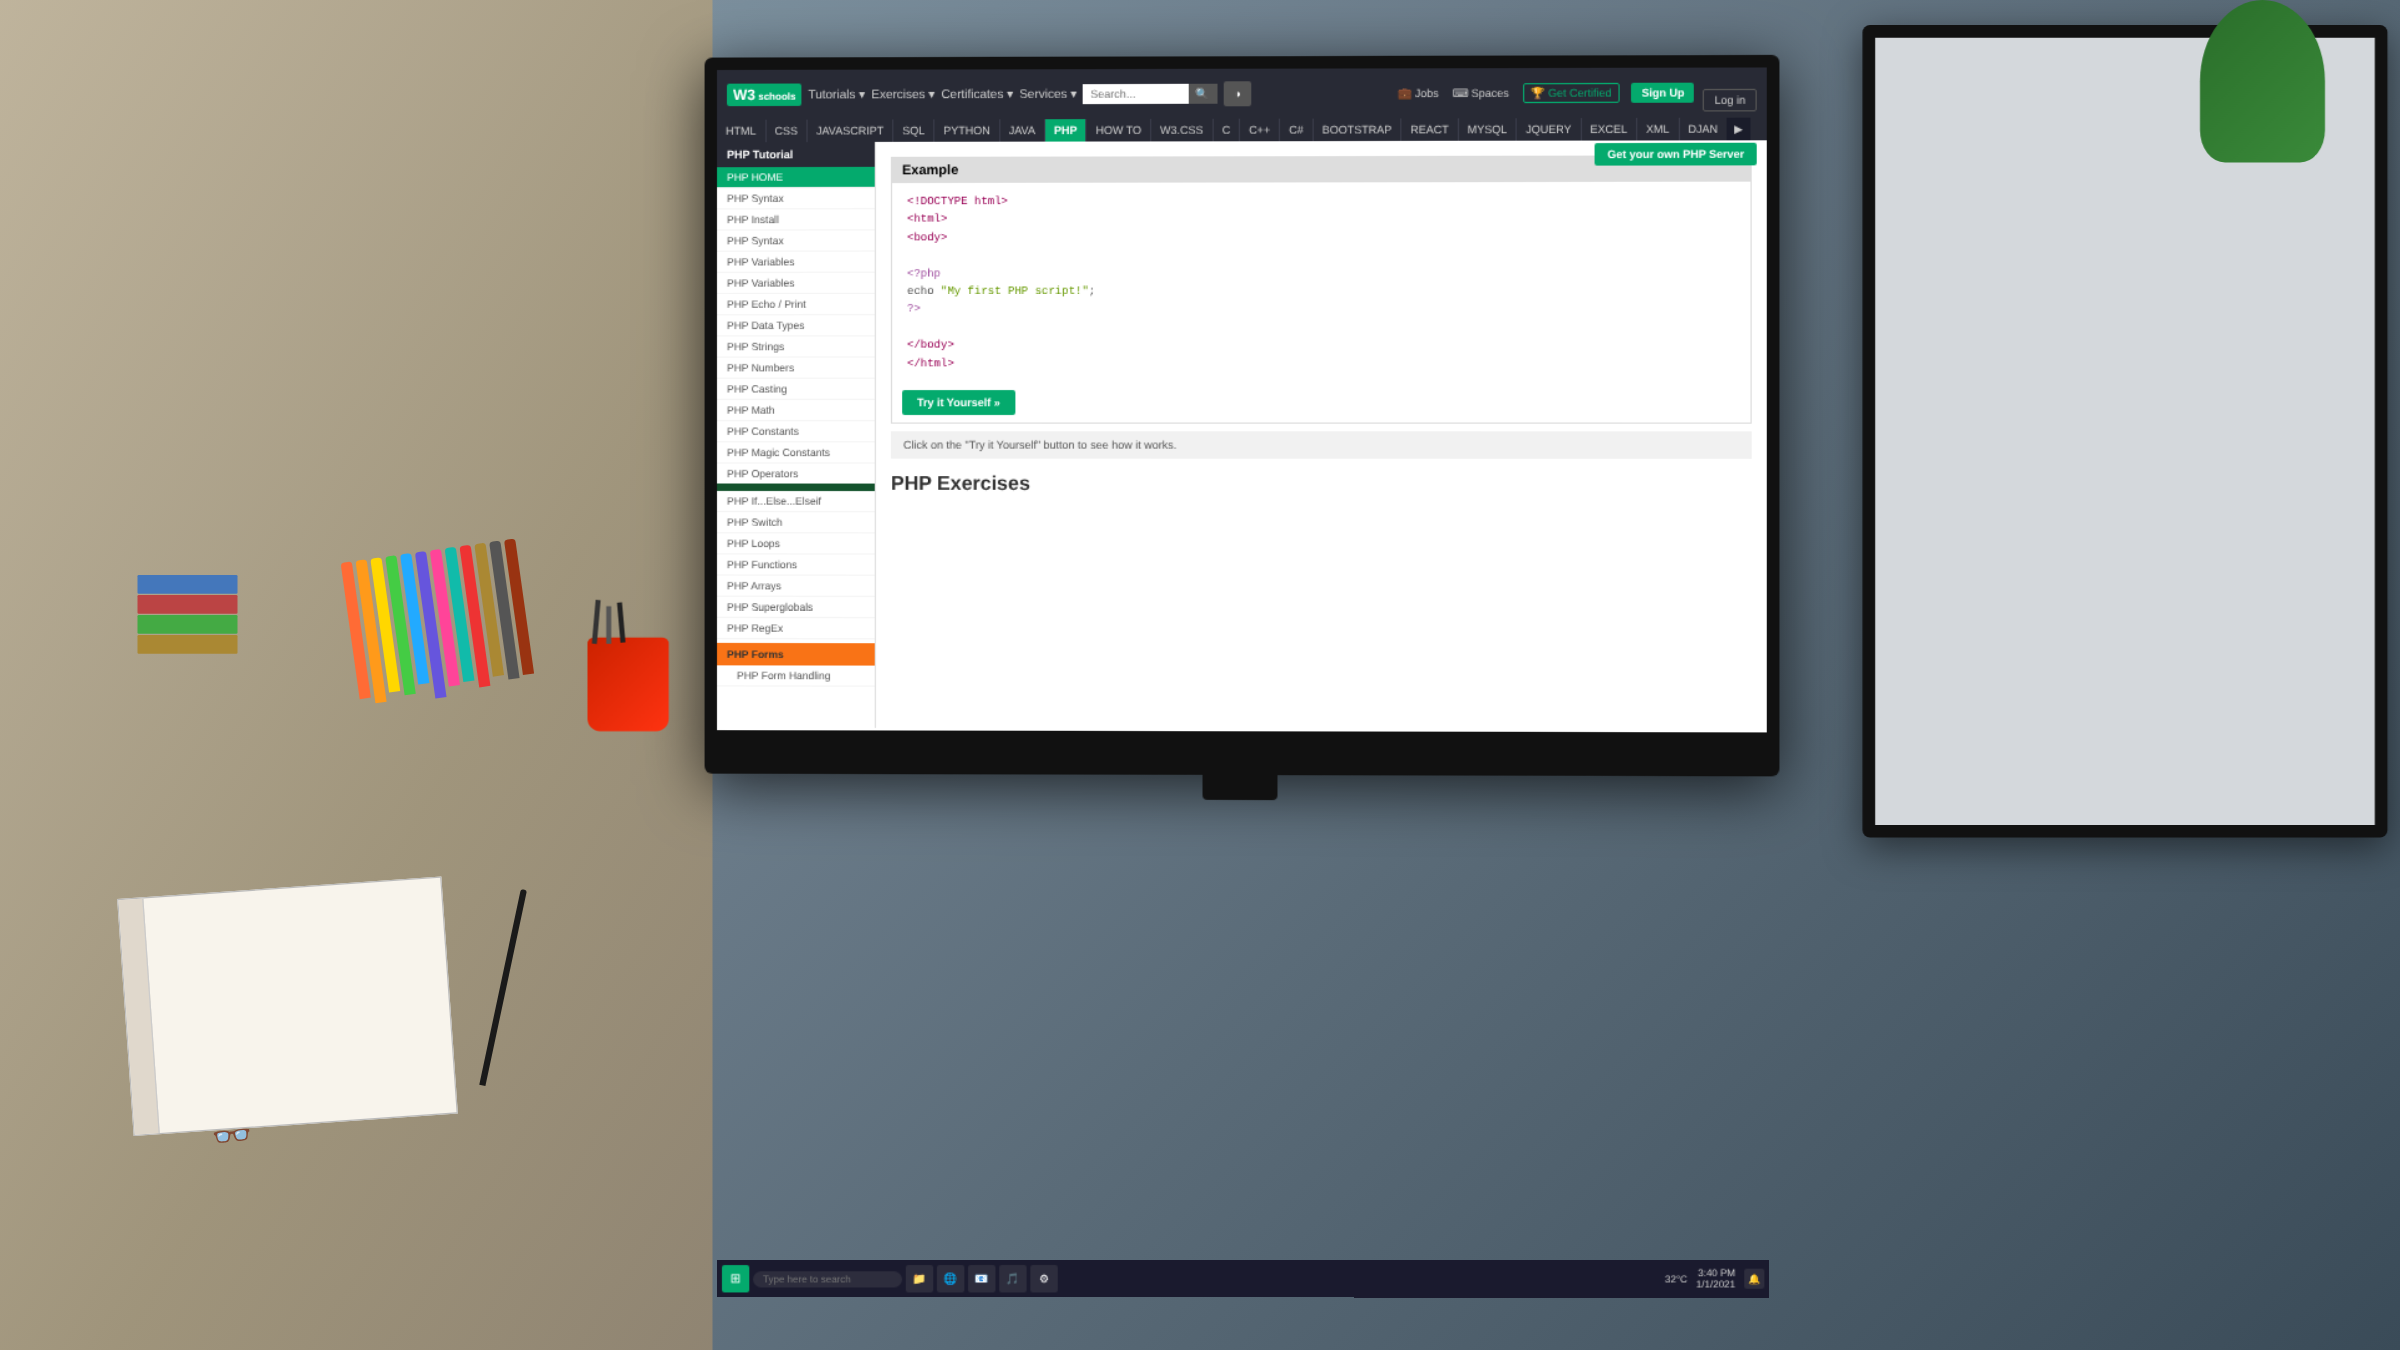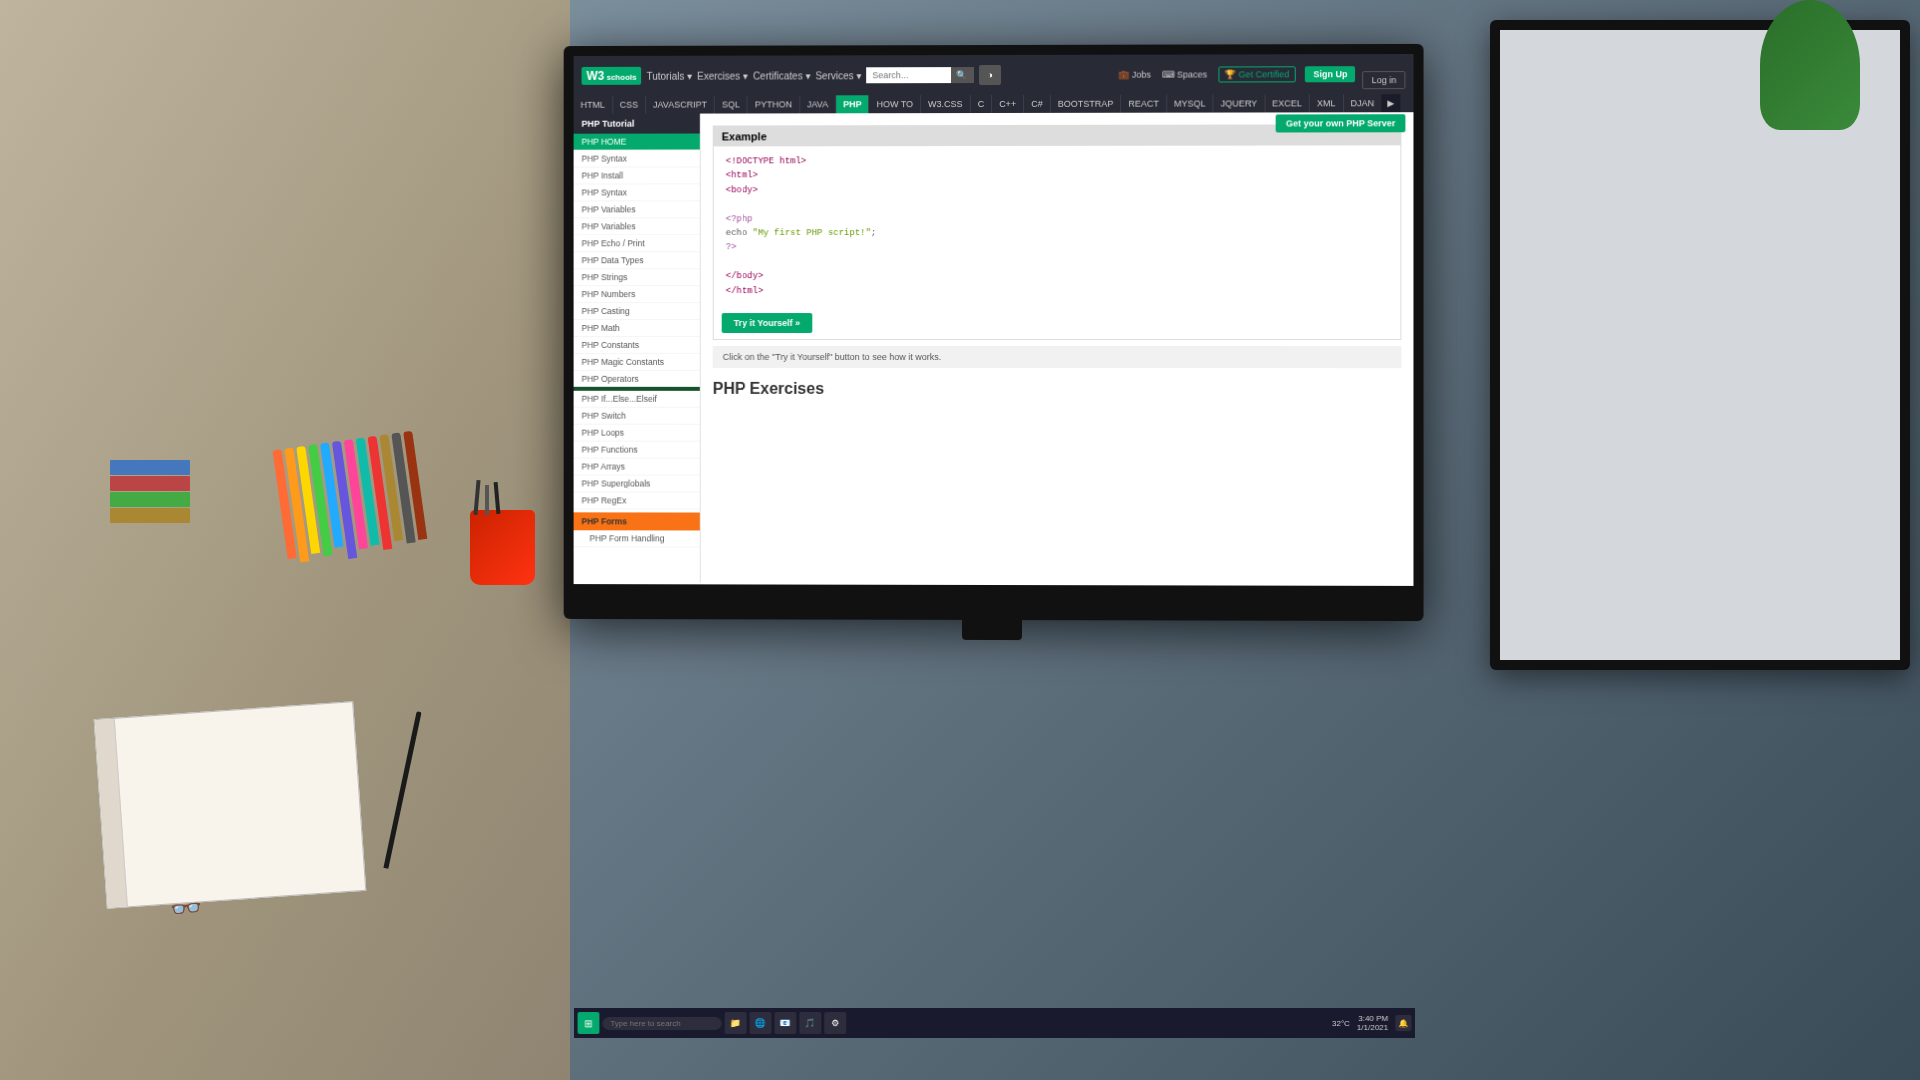--- a/index.html
+++ b/index.html
@@ -168,21 +168,21 @@
         <div style="padding:3px 8px;color:#555;cursor:pointer;font-size:8.5px;border-bottom:1px solid #f5f5f5;">PHP Variables</div>
         <div style="padding:3px 8px;color:#555;cursor:pointer;font-size:8.5px;border-bottom:1px solid #f5f5f5;">PHP Variables</div>
         <div style="padding:3px 8px;color:#555;cursor:pointer;font-size:8.5px;border-bottom:1px solid #f5f5f5;">PHP Echo / Print</div>
         <div style="padding:3px 8px;color:#555;cursor:pointer;font-size:8.5px;border-bottom:1px solid #f5f5f5;">PHP Data Types</div>
         <div style="padding:3px 8px;color:#555;cursor:pointer;font-size:8.5px;border-bottom:1px solid #f5f5f5;">PHP Strings</div>
         <div style="padding:3px 8px;color:#555;cursor:pointer;font-size:8.5px;border-bottom:1px solid #f5f5f5;">PHP Numbers</div>
         <div style="padding:3px 8px;color:#555;cursor:pointer;font-size:8.5px;border-bottom:1px solid #f5f5f5;">PHP Casting</div>
         <div style="padding:3px 8px;color:#555;cursor:pointer;font-size:8.5px;border-bottom:1px solid #f5f5f5;">PHP Math</div>
         <div style="padding:3px 8px;color:#555;cursor:pointer;font-size:8.5px;border-bottom:1px solid #f5f5f5;">PHP Constants</div>
         <div style="padding:3px 8px;color:#555;cursor:pointer;font-size:8.5px;border-bottom:1px solid #f5f5f5;">PHP Magic Constants</div>
-        <div style="padding:3px 8px;color:#555;cursor:pointer;font-size:8.5px;border-bottom:4px solid #14532d;">PHP Operators</div>
+        <div style="padding:3px 8px;color:#555;cursor:pointer;font-size:8.5px;border-bottom:6px solid #14532d;">PHP Operators</div>
         <div style="padding:3px 8px;color:#555;cursor:pointer;font-size:8.5px;border-bottom:1px solid #f5f5f5;">PHP If...Else...Elseif</div>
         <div style="padding:3px 8px;color:#555;cursor:pointer;font-size:8.5px;border-bottom:1px solid #f5f5f5;">PHP Switch</div>
         <div style="padding:3px 8px;color:#555;cursor:pointer;font-size:8.5px;border-bottom:1px solid #f5f5f5;">PHP Loops</div>
         <div style="padding:3px 8px;color:#555;cursor:pointer;font-size:8.5px;border-bottom:1px solid #f5f5f5;">PHP Functions</div>
         <div style="padding:3px 8px;color:#555;cursor:pointer;font-size:8.5px;border-bottom:1px solid #f5f5f5;">PHP Arrays</div>
         <div style="padding:3px 8px;color:#555;cursor:pointer;font-size:8.5px;border-bottom:1px solid #f5f5f5;">PHP Superglobals</div>
         <div style="padding:3px 8px;color:#555;cursor:pointer;font-size:8.5px;border-bottom:1px solid #f5f5f5;">PHP RegEx</div>
 
         <div style="background:#f97316;padding:4px 8px;font-weight:bold;font-size:8.5px;color:#333;margin-top:3px;">PHP Forms</div>
         <div style="padding:3px 16px;color:#555;cursor:pointer;font-size:8.5px;border-bottom:1px solid #f5f5f5;">PHP Form Handling</div>

